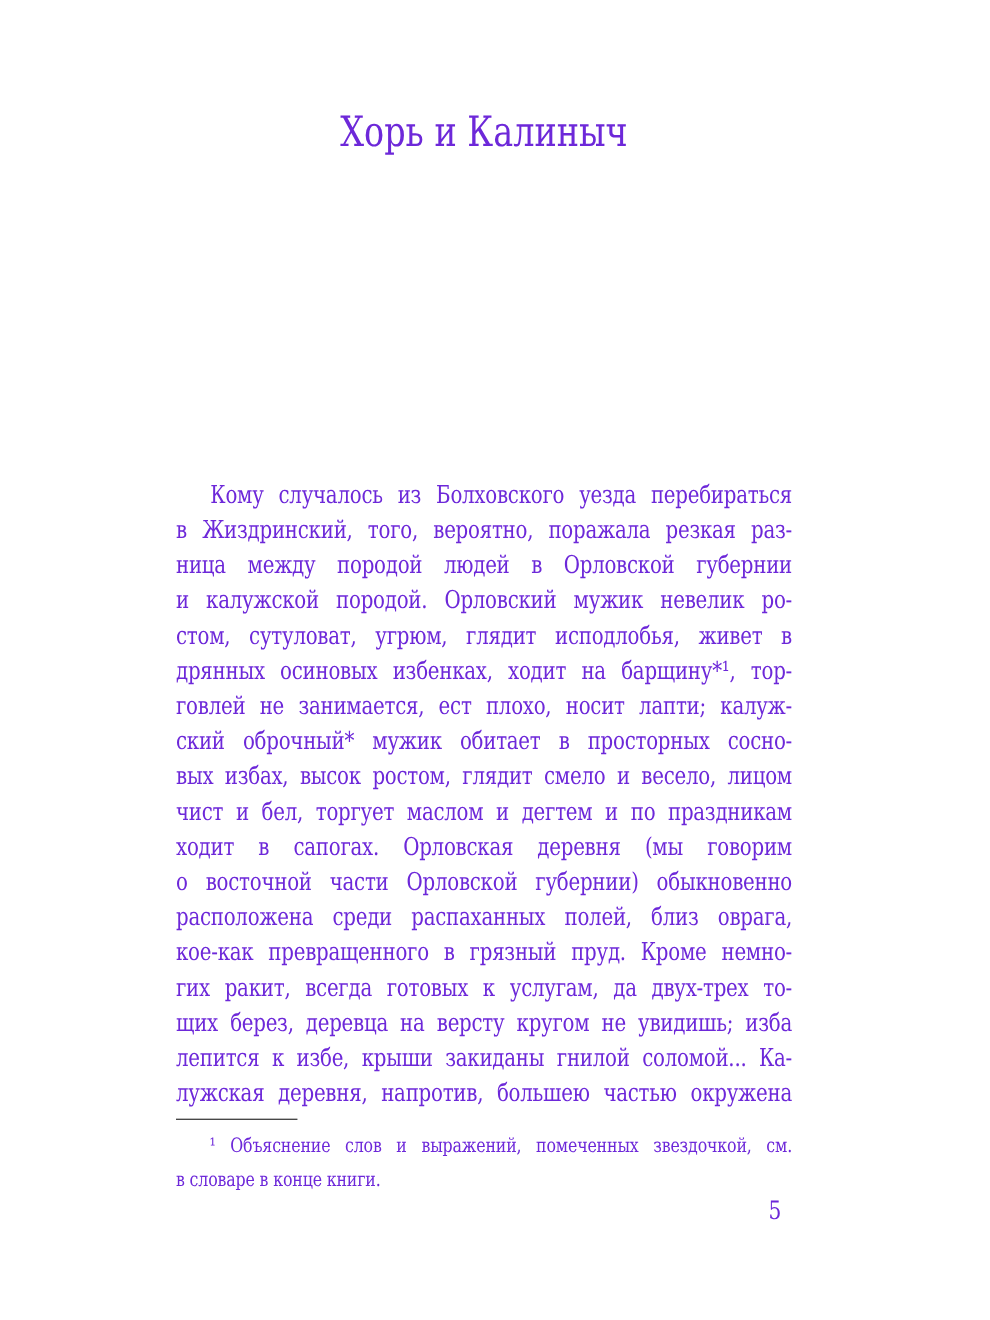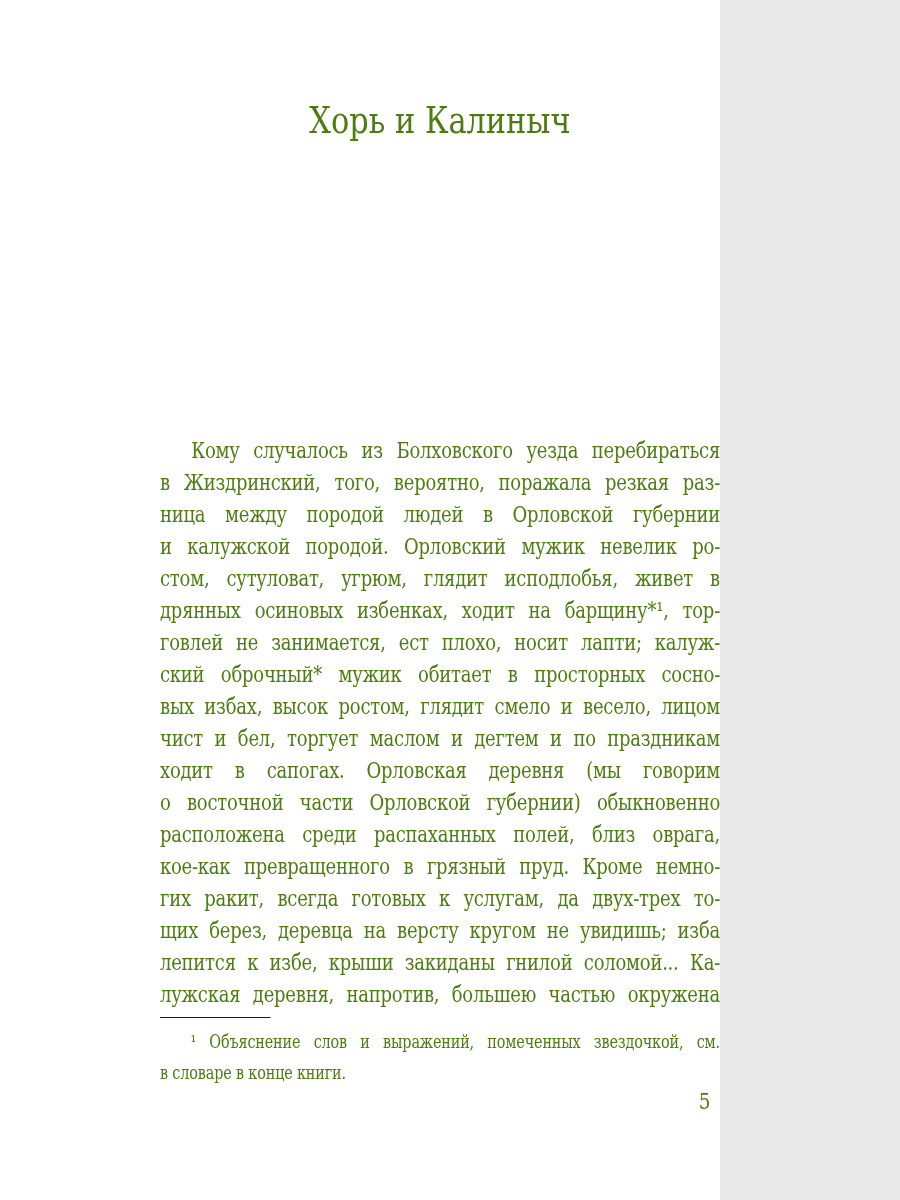--- a/index.html
+++ b/index.html
@@ -2,26 +2,26 @@
 <html lang="ru"><head>
 <meta charset="utf-8">
 <style>
   html, body {
     margin: 0;
     padding: 0;
     background: #e9e9e9;
   }
   .page {
     position: relative;
-    width: 720px;
+    width: 900px;
     height: 1200px;
     background: #ffffff;
     overflow: hidden;
     font-family: "DejaVu Serif", "Liberation Serif", serif;
-    color: #4d7c0f;
+    color: #6d28d9;
   }
   
   .column {
     position: absolute;
     left: 160px;
     top: 0;
     width: 700px;
     height: 1200px;
     transform: scaleX(0.8);
     transform-origin: 0 0;

